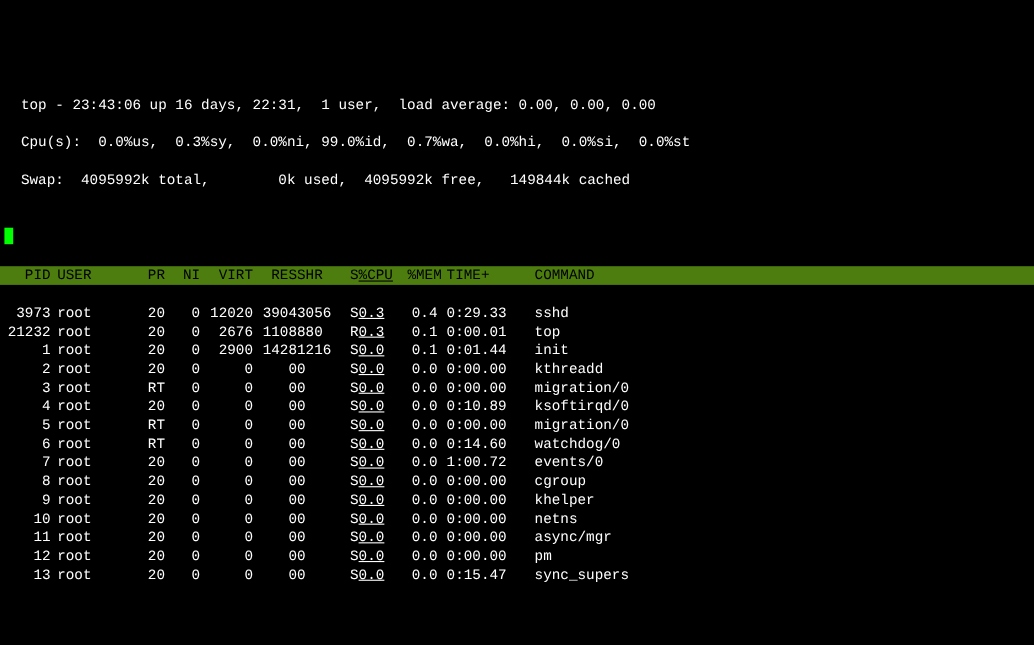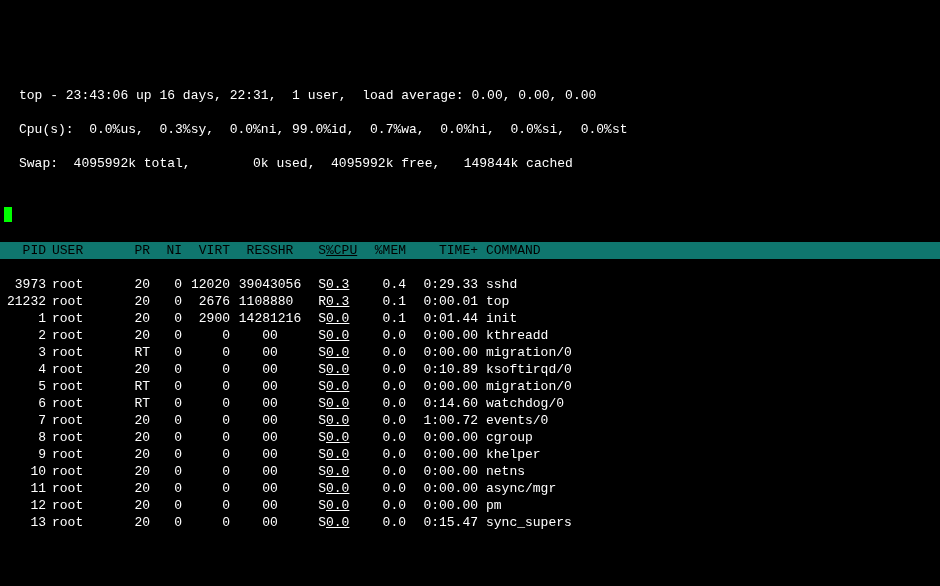--- a/index.html
+++ b/index.html
@@ -10,21 +10,21 @@
       font-size: 13px;
       line-height: 17px;
       width: 940px;
       height: 586px;
       overflow: hidden;
       padding: 2px 0 0 0;
       white-space: pre;
     }
     .summary { padding-left: 19px; }
     .header-row {
-      background: #0f766e;
+      background: #4d7c0f;
       color: #000;
       display: flex;
       margin-top: 2px;
     }
     .proc-row {
       display: flex;
       padding-left: 0;
     }
     .cursor {
       display: inline-block;
@@ -36,22 +36,22 @@
     }
     .col-pid    { width: 46px; text-align: right; }
     .col-user   { width: 72px; text-align: left; padding-left: 6px; }
     .col-pr     { width: 32px; text-align: right; }
     .col-ni     { width: 32px; text-align: right; }
     .col-virt   { width: 48px; text-align: right; }
     .col-res    { width: 40px; text-align: right; }
     .col-shr    { width: 40px; text-align: left; }
     .col-s      { width: 16px; text-align: right; }
     .col-cpu    { width: 40px; text-align: left; text-decoration: underline; }
-    .col-mem    { width: 40px; text-align: right; }
-    .col-time   { width: 72px; text-align: right; }
+    .col-mem    { width: 40px; text-align: center; }
+    .col-time   { width: 72px; }
     .col-cmd    { flex: 1; text-align: left; padding-left: 8px; }
   </style>
 </head>
 <body>
 
 
 
 <div class="summary">
 <div>top - 23:43:06 up 16 days, 22:31,  1 user,  load average: 0.00, 0.00, 0.00</div>
 <div>Cpu(s):  0.0%us,  0.3%sy,  0.0%ni, 99.0%id,  0.7%wa,  0.0%hi,  0.0%si,  0.0%st</div>

